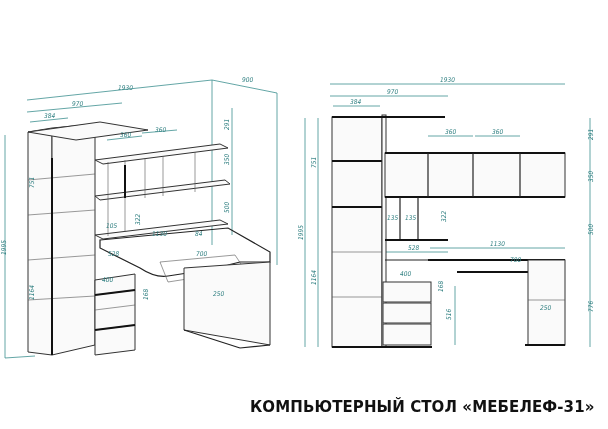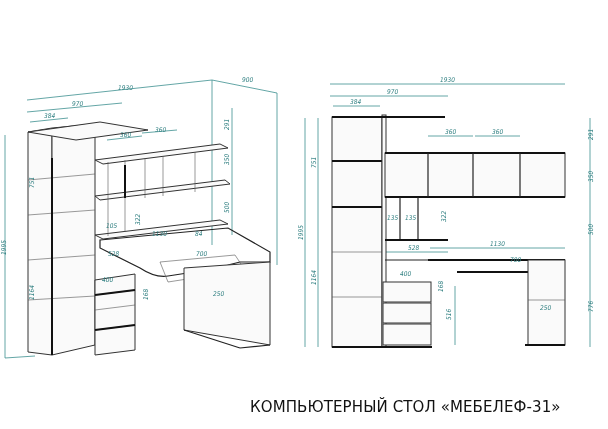--- a/index.html
+++ b/index.html
@@ -4,21 +4,21 @@
 <style>
   html, body { margin: 0; padding: 0; background: #ffffff; }
   body { width: 608px; height: 429px; position: relative; overflow: hidden; font-family: "DejaVu Sans", sans-serif; }
   #canvas { position: absolute; left: 0; top: 0; width: 608px; height: 429px; }
   .dim { fill: #2f7f80; font-family: "DejaVu Sans Condensed","DejaVu Sans", sans-serif; font-size: 6.5px; font-style: italic; }
   .dimline { stroke: #3c8f8f; stroke-width: 0.8; fill: none; }
   .obj { stroke: #222; stroke-width: 1.2; fill: none; }
   .objt { stroke: #555; stroke-width: 0.6; fill: none; }
   .thick { stroke: #111; stroke-width: 2; fill: none; }
   .panel { fill: #fafafa; stroke: #333; stroke-width: 1; }
-  .title { position: absolute; left: 250px; top: 398px; font-family: "DejaVu Sans", sans-serif; font-weight: normal; font-size: 15px; color: #111; letter-spacing: 0.1px; white-space: nowrap; }
+  .title { position: absolute; left: 250px; top: 398px; font-family: "DejaVu Sans", sans-serif; font-weight: bold; font-size: 15px; color: #111; letter-spacing: 0.1px; white-space: nowrap; }
 </style>
 </head>
 <body>
 
 <svg id="canvas" viewBox="0 0 608 429" xmlns="http://www.w3.org/2000/svg">
 
   <g>
 
     <line class="dimline" x1="27" y1="100" x2="212" y2="80"></line>
     <line class="dimline" x1="212" y1="80" x2="277" y2="93"></line>

